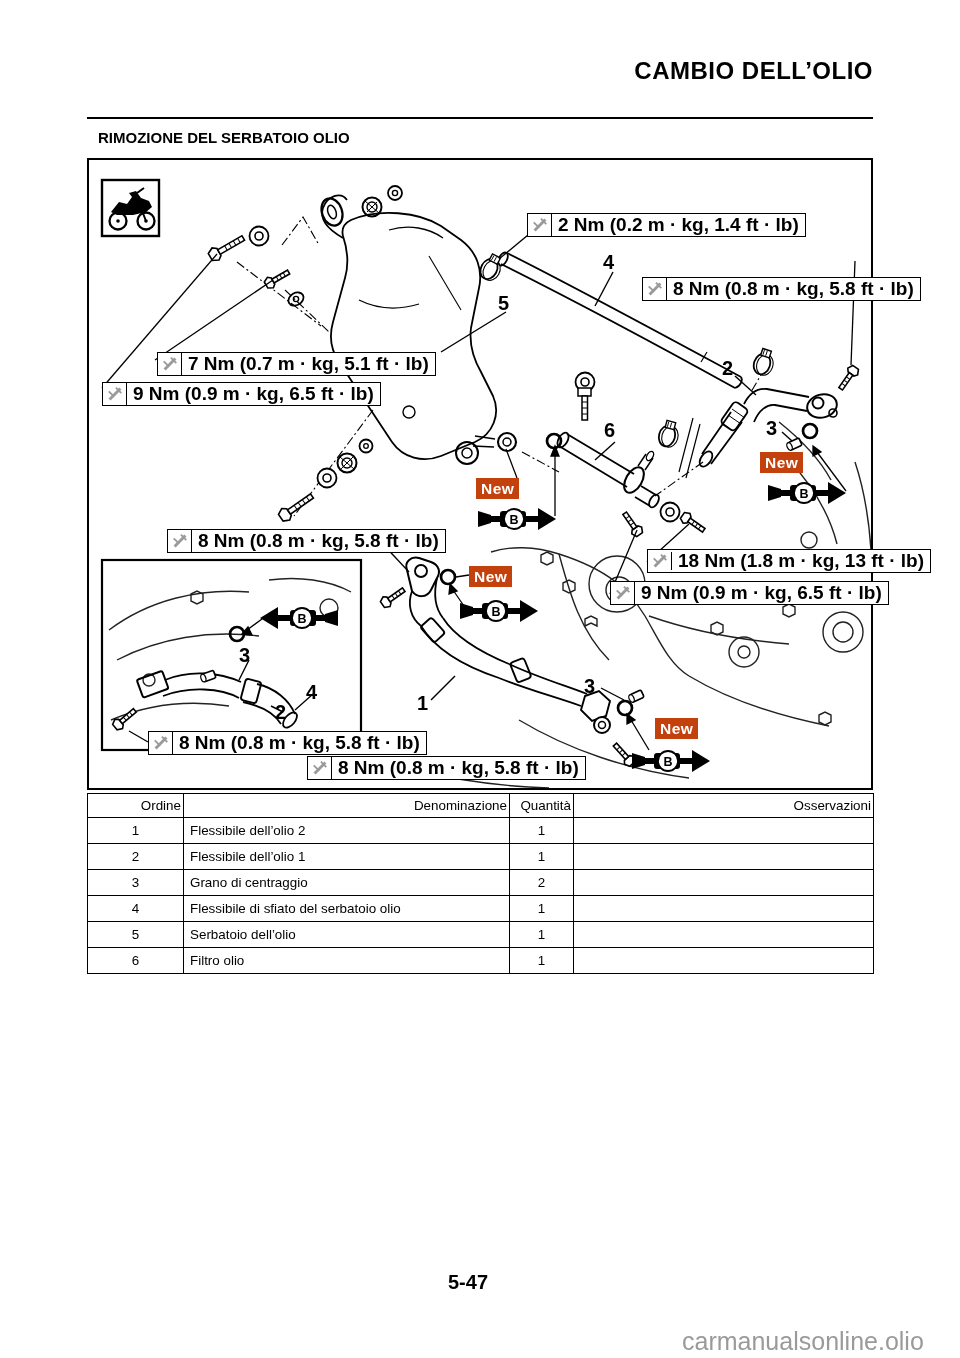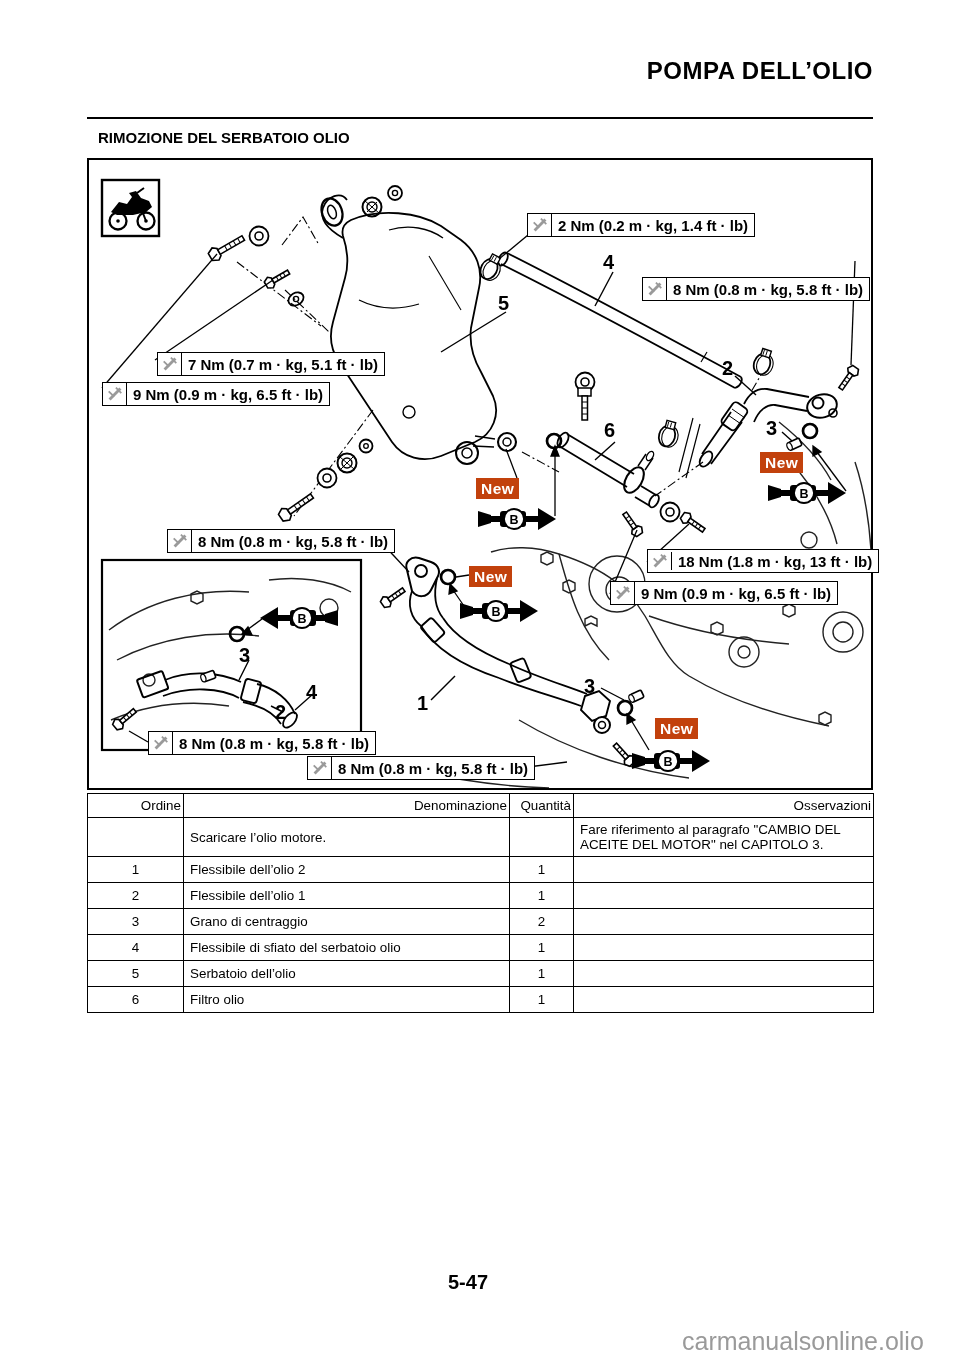--- a/index.html
+++ b/index.html
@@ -5,40 +5,40 @@
   html,body{margin:0;padding:0;background:#fff;}
   .page{position:relative;width:960px;height:1358px;background:#fff;overflow:hidden;
         font-family:"Liberation Sans","DejaVu Sans",sans-serif;color:#000;}
   .hdr-title{position:absolute;top:57px;right:87px;font-size:24px;font-weight:bold;letter-spacing:.5px;}
   .hdr-rule{position:absolute;left:87px;top:117px;width:786px;height:2.4px;background:#000;}
   .section-title{position:absolute;left:88px;top:129px;font-size:15px;font-weight:bold;margin-left:10px;}
   .diagram-box{position:absolute;left:87px;top:158px;width:786px;height:632px;border:2.2px solid #000;box-sizing:border-box;}
   .diagram-box svg.art{position:absolute;left:0;top:0;}
   .torque{position:absolute;display:flex;align-items:stretch;background:#fff;border:1.7px solid #000;height:24px;box-sizing:border-box;white-space:nowrap;}
   .torque .ticon{width:23px;display:flex;align-items:center;justify-content:center;border-right:1.4px solid #000;}
-  .torque .ttext{font-size:15px;font-weight:bold;padding:0 6px;display:flex;align-items:center;}
+  .torque .ttext{font-size:19px;font-weight:bold;padding:0 6px;display:flex;align-items:center;}
   .new-tag{position:absolute;background:#c2410c;color:#fff;font-weight:bold;font-size:15.5px;line-height:21px;padding:0 5px;letter-spacing:.5px;}
   .callout{position:absolute;font-size:20px;font-weight:bold;line-height:20px;}
   .bicon{position:absolute;width:78px;height:26px;}
   .parts-table{position:absolute;left:87px;top:793px;width:786px;border-collapse:collapse;table-layout:fixed;}
   .parts-table th,.parts-table td{border:1.6px solid #000;font-size:13.4px;font-weight:normal;padding:0 6px;overflow:hidden;}
   .parts-table th{height:23px;text-align:right;padding:0 2px;}
   .parts-table td{height:25px;}
   .parts-table tr.first td{height:38px;}
   .td-c{text-align:center;}
   .td-l{text-align:left;}
   .pageno{position:absolute;left:448px;top:1271px;font-size:20px;font-weight:bold;}
   .watermark{position:absolute;left:682px;top:1327px;font-size:25px;color:#9a9a9a;}
 </style>
 </head>
 <body>
 
 <div class="page">
 
-  <div class="hdr-title">POMPA DELL’OLIO</div>
+  <div class="hdr-title">CAMBIO DELL’OLIO</div>
   <div class="hdr-rule"></div>
   <div class="section-title">RIMOZIONE DEL SERBATOIO OLIO</div>
 
   <div class="diagram-box">
 
     <svg class="art" width="782" height="628" viewBox="0 0 782 628">
       <defs>
         <g id="boltL">
             <polygon points="-10,-4 -4,-7 0,-4 0,4 -4,7 -10,4" fill="#fff" stroke="#000" stroke-width="1.6"></polygon>
             <rect x="0" y="-2.6" width="28" height="5.2" fill="#fff" stroke="#000" stroke-width="1.6"></rect>
@@ -446,26 +446,20 @@
       </colgroup>
     <thead>
       <tr>
         <th>Ordine</th>
         <th>Denominazione</th>
         <th>Quantità</th>
         <th>Osservazioni</th>
       </tr>
     </thead>
     <tbody id="parts-tbody">
-        <tr class="first">
-          <td class="td-c"></td>
-          <td class="td-l">Scaricare l’olio motore.</td>
-          <td class="td-c"></td>
-          <td class="td-l">Fare riferimento al paragrafo "CAMBIO DEL ACEITE DEL MOTOR" nel CAPITOLO 3.</td>
-        </tr>
         <tr>
           <td class="td-c">1</td>
           <td class="td-l">Flessibile dell’olio 2</td>
           <td class="td-c">1</td>
           <td class="td-l"></td>
         </tr>
         <tr>
           <td class="td-c">2</td>
           <td class="td-l">Flessibile dell’olio 1</td>
           <td class="td-c">1</td>

